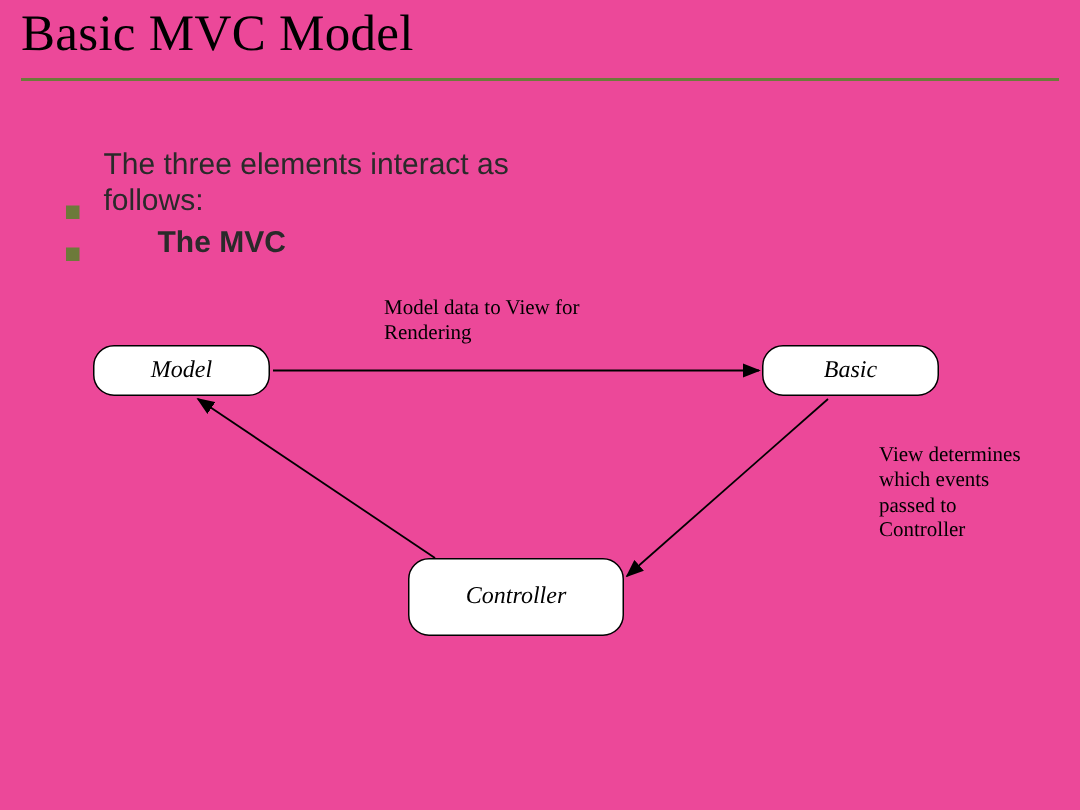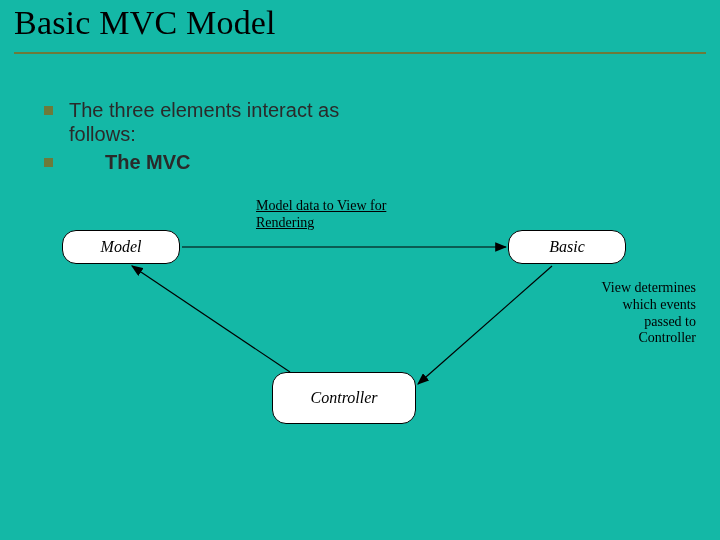--- a/index.html
+++ b/index.html
@@ -6,42 +6,42 @@
   html, body {
     margin: 0; padding: 0;
     width: 720px; height: 540px;
     background: #ffffff;
     font-family: "Times New Roman", Times, serif;
     color: #000;
   }
   .slide {
     position: relative;
     width: 720px; height: 540px;
-    background: #14b8a6;
+    background: #ec4899;
   }
   .title-wrap {
     position: absolute;
     left: 14px; top: 4px;
     width: 692px;
     border-bottom: 2px solid #6d7a3a;
     padding-bottom: 10px;
   }
   .title {
     font-size: 34px;
     font-weight: 400;
     letter-spacing: 0.2px;
   }
   .bullets {
     position: absolute;
     left: 44px; top: 98px;
     width: 300px;
   }
   .bullet-row {
     display: flex;
-    align-items: flex-start;
+    align-items: flex-end;
     margin-bottom: 4px;
   }
   .bullet {
     width: 9px; height: 9px;
     background: #6d7a3a;
     margin-top: 8px;
     margin-right: 16px;
     flex: 0 0 auto;
   }
   .bullet-text {
@@ -77,22 +77,22 @@
   .node.view       { left: 474px; top: 36px;  width: 118px; height: 34px; }
   .node.controller { left: 238px; top: 178px; width: 144px; height: 52px; }
 
   .label {
     position: absolute;
     font-size: 14px;
     line-height: 1.2;
     text-align: left;
     color: #000;
   }
-  .label.mv  { left: 222px; top: 4px;   width: 180px; text-decoration: underline; }
-  .label.vc  { left: 552px; top: 86px;  width: 110px; text-align: right; }
+  .label.mv  { left: 222px; top: 4px;   width: 180px; }
+  .label.vc  { left: 552px; top: 102px;  width: 110px; }
   .label.cm  { left: 10px;  top: 116px; width: 100px; }
 
   svg.arrows {
     position: absolute;
     left: 0; top: 0;
     width: 652px; height: 250px;
     pointer-events: none;
   }
 </style>
 </head>

